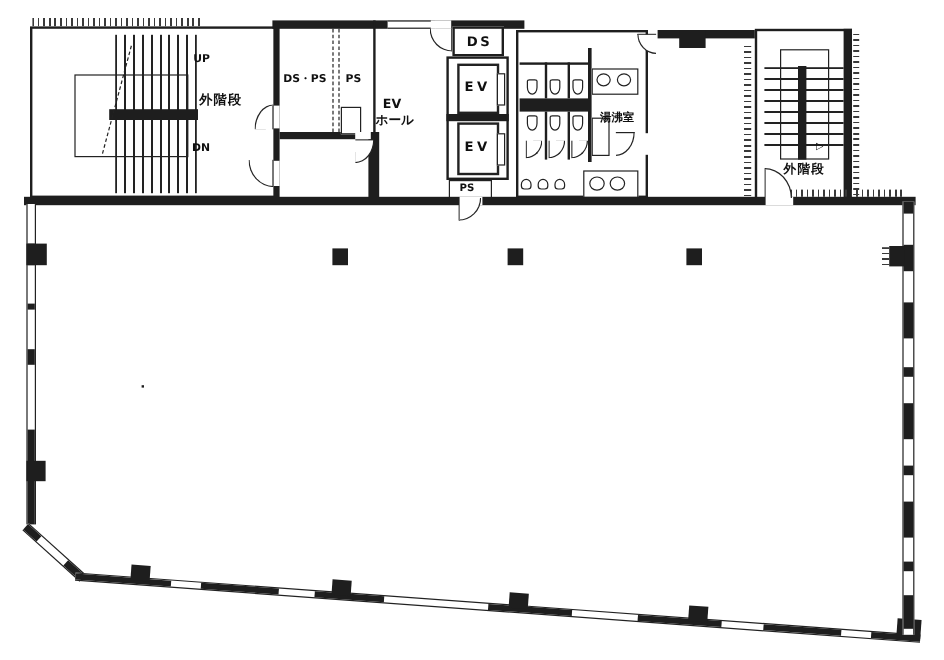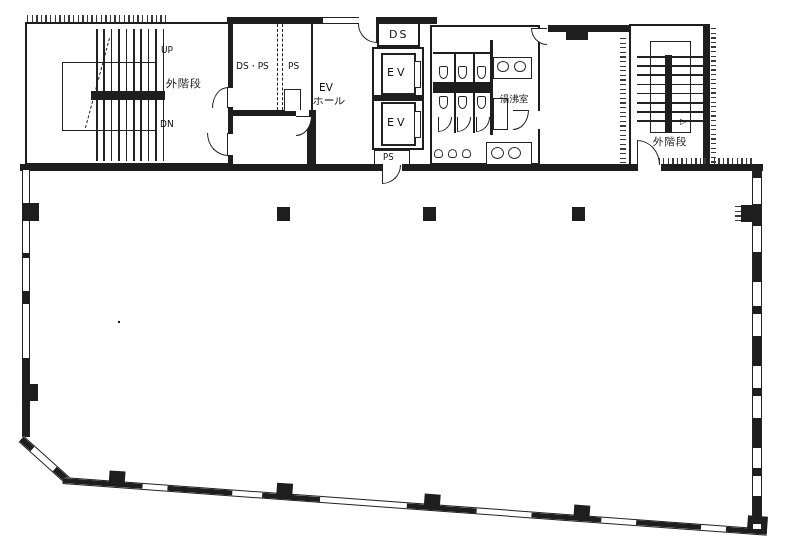--- a/index.html
+++ b/index.html
@@ -1,21 +1,21 @@
 <!DOCTYPE html>
 <html><head>
 <meta charset="utf-8">
 <style>
   html,body{margin:0;padding:0;background:#ffffff;}
   #plan{position:relative;width:787px;height:550px;background:#fff;overflow:hidden;
         font-family:"DejaVu Sans","Liberation Sans",sans-serif;}
   .abs{position:absolute;}
   .wall{position:absolute;background:#1e1e1e;}
   .room{position:absolute;border:2px solid #1e1e1e;background:#fff;box-sizing:border-box;}
-  .lbl{position:absolute;font-weight:normal;color:#101010;white-space:nowrap;line-height:1;}
+  .lbl{position:absolute;font-weight:bold;color:#101010;white-space:nowrap;line-height:1;}
   .door{position:absolute;background:#fff;box-sizing:border-box;}
   .d-tl{border-radius:100% 0 0 0;border-top:1.4px solid #222;border-left:1.4px solid #222;}
   .d-tr{border-radius:0 100% 0 0;border-top:1.4px solid #222;border-right:1.4px solid #222;}
   .d-bl{border-radius:0 0 0 100%;border-bottom:1.4px solid #222;border-left:1.4px solid #222;}
   .d-br{border-radius:0 0 100% 0;border-bottom:1.4px solid #222;border-right:1.4px solid #222;}
   .leaf-l{border-left:1.6px solid #222;}
   .leaf-r{border-right:1.6px solid #222;}
   .leaf-t{border-top:1.6px solid #222;}
   .mask{position:absolute;background:#fff;}
   .winh{position:absolute;background:#fff;border-top:1.3px solid #222;border-bottom:1.3px solid #222;box-sizing:border-box;}

